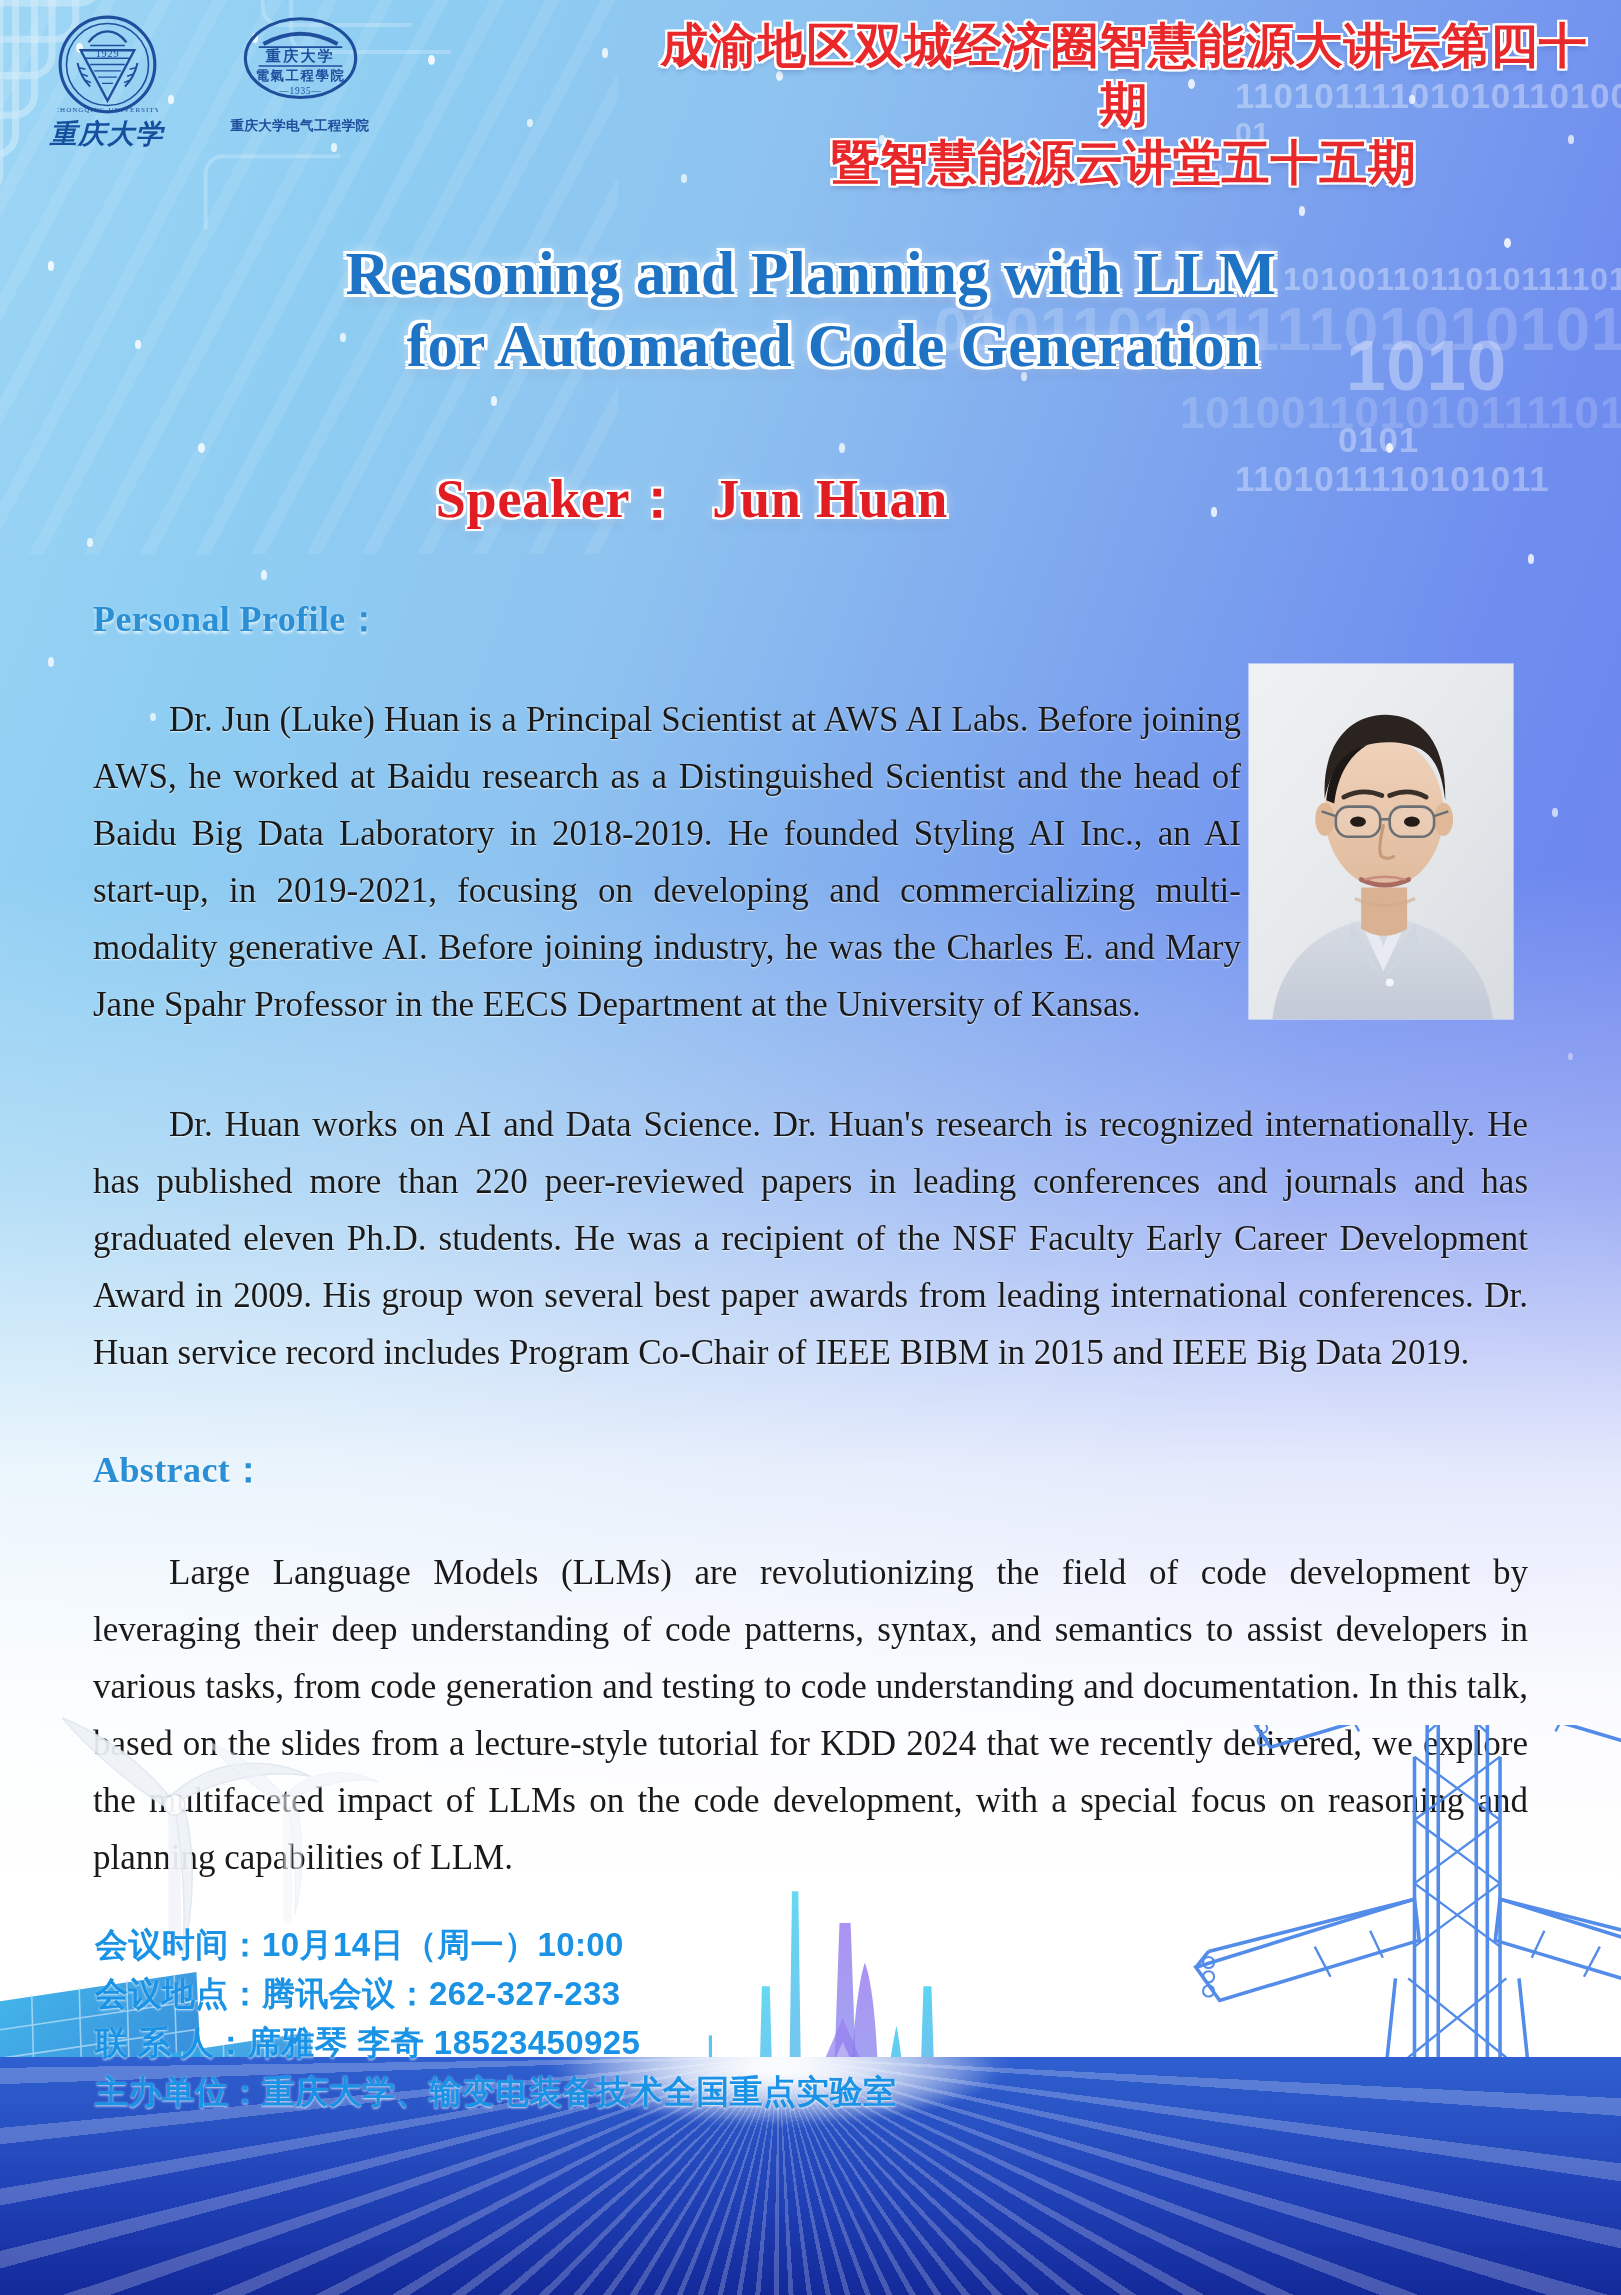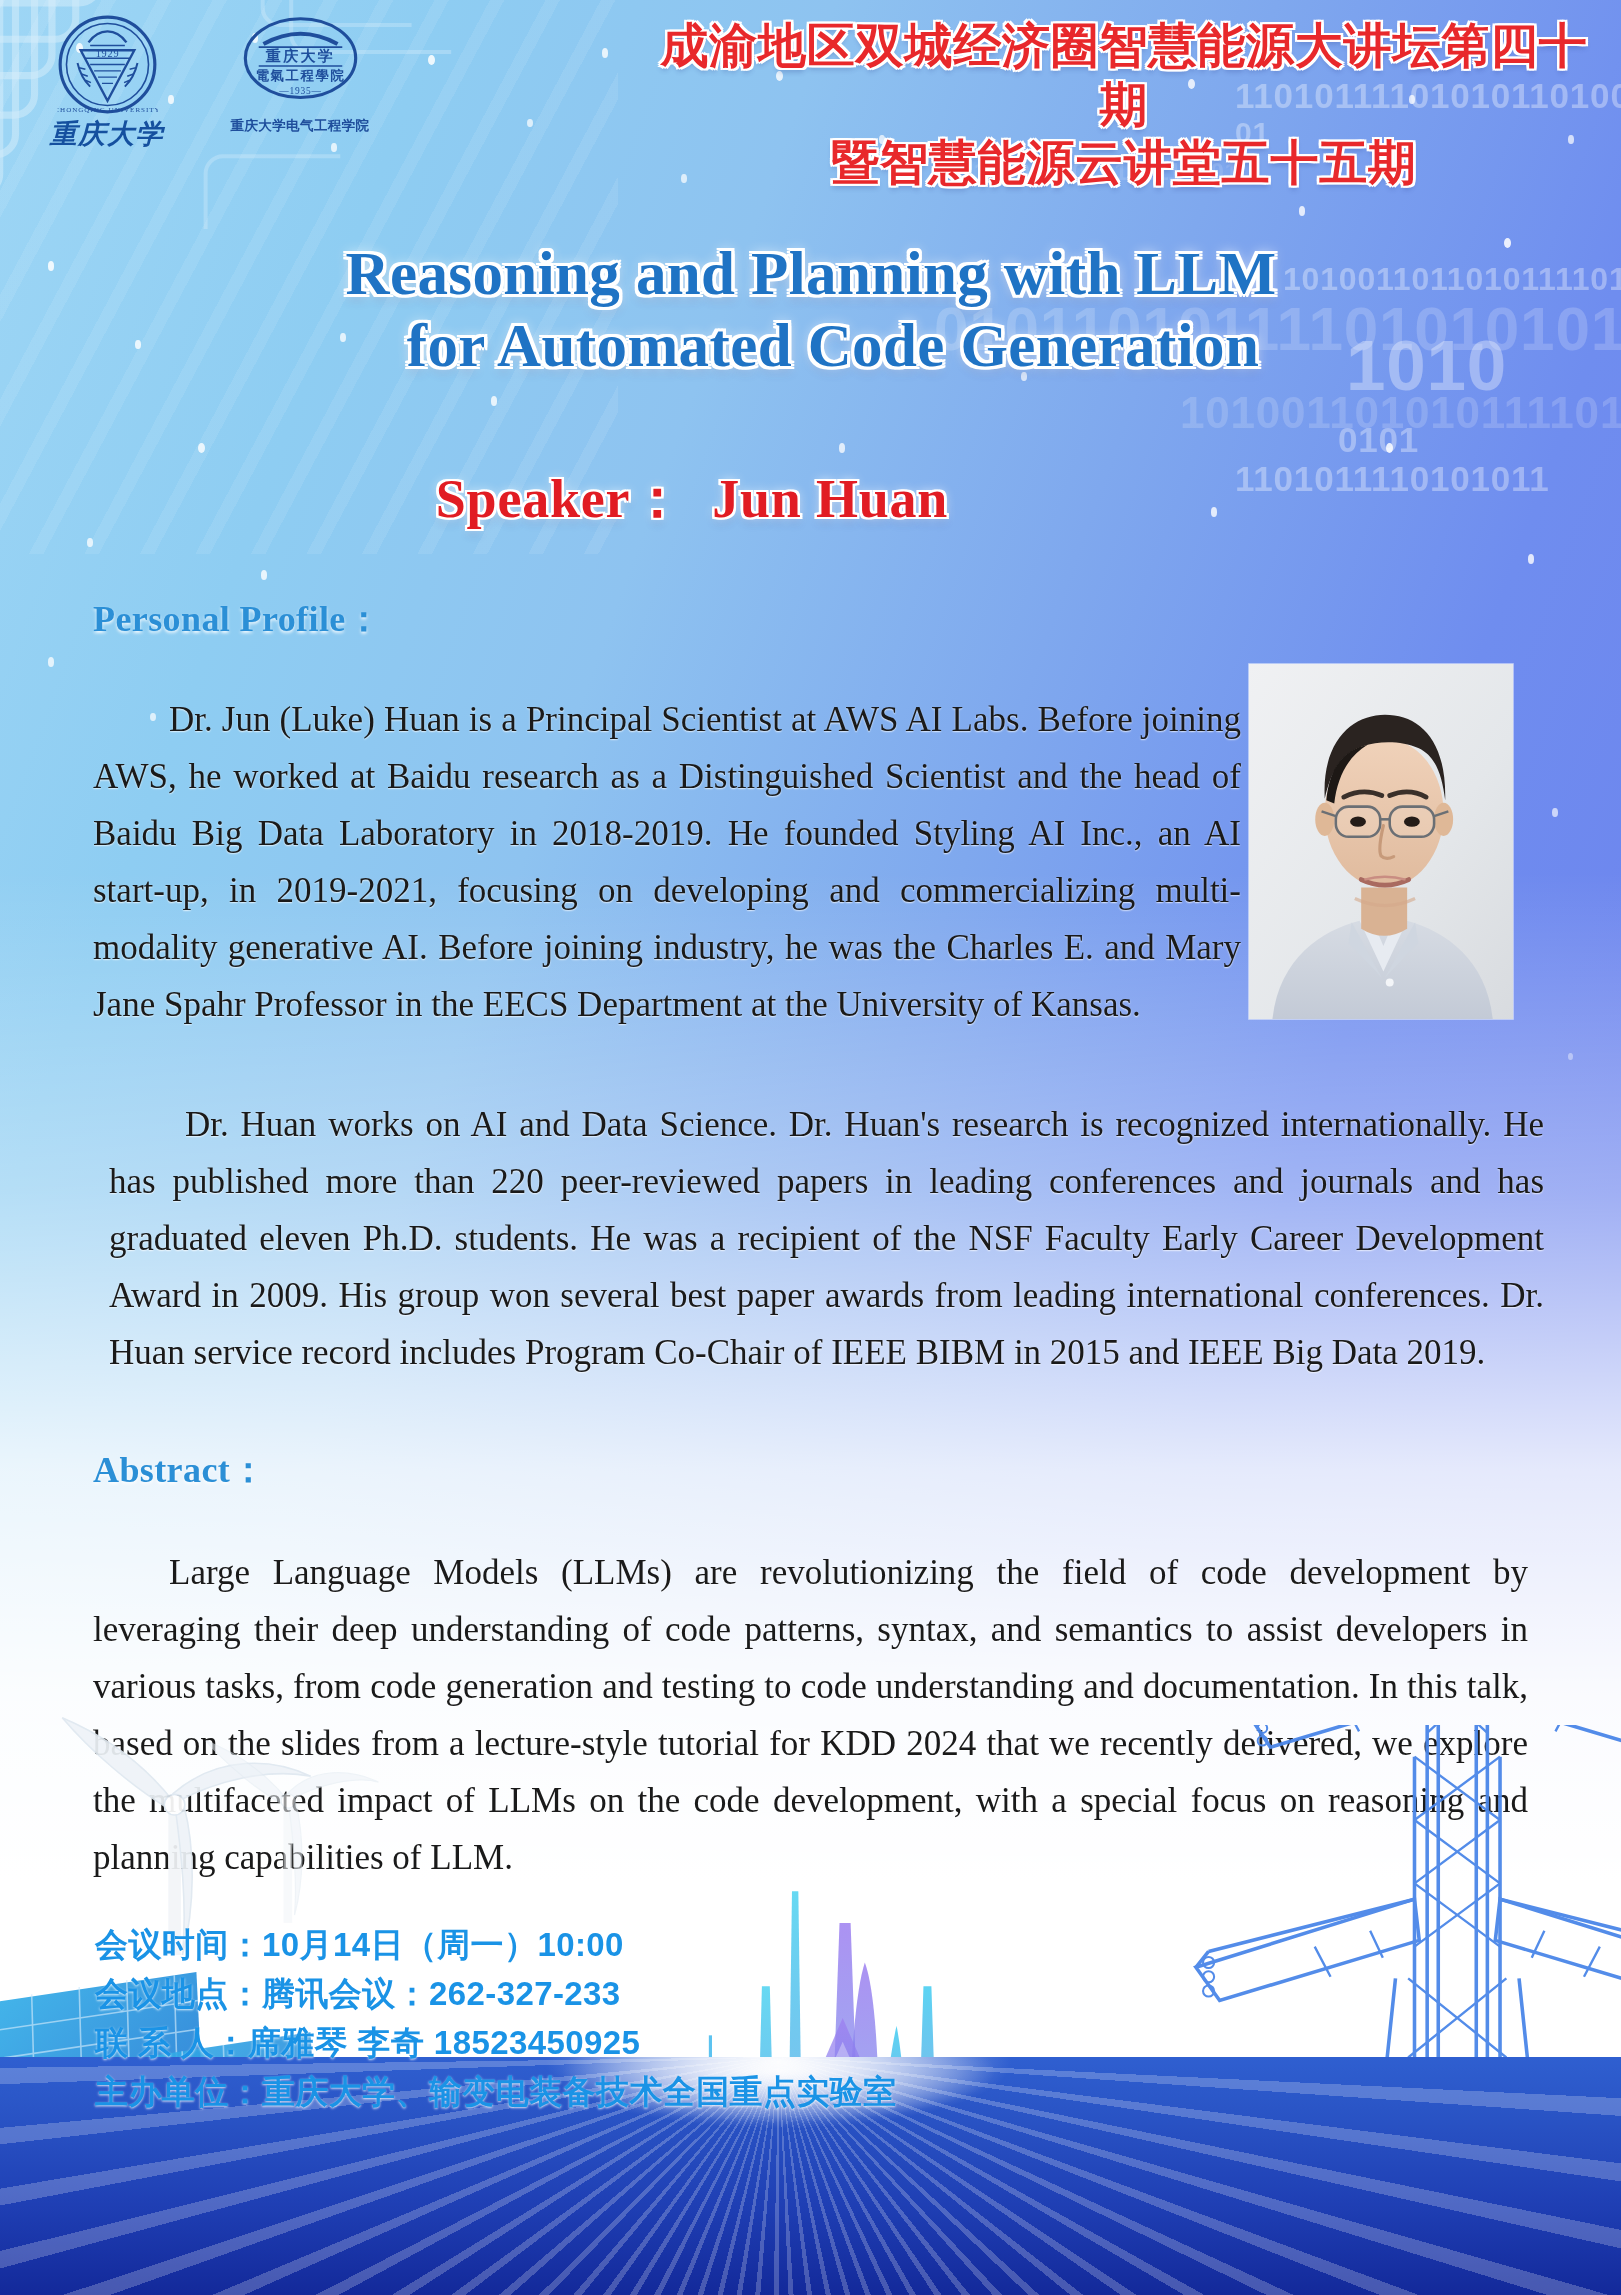--- a/index.html
+++ b/index.html
@@ -129,21 +129,21 @@
     font-family:"Liberation Serif", serif;
     font-size:35px;
     line-height:57px;
     color:#1a1a1a;
     text-align:justify;
     text-justify:inter-word;
     text-indent:76px;
     text-shadow:0 0.8px 1.6px rgba(255,255,255,.75);
   }
   #profile-p1{left:93px;top:656px;width:1148px;}
-  #profile-p2{left:93px;top:1061px;width:1435px;margin-left:16px;}
+  #profile-p2{left:93px;top:1061px;width:1435px;}
   #abstract-p1{left:93px;top:1509px;width:1435px;}
 
   
   .portrait{
     position:absolute;left:1249px;top:664px;width:264px;height:355px;
     background:linear-gradient(160deg,#eceef0 0%,#e3e6e9 55%,#dadde1 100%);
     overflow:hidden;
     box-shadow:0 0 0 0.8px rgba(255,255,255,.6);
   }
   .portrait svg{display:block;width:100%;height:100%;}

